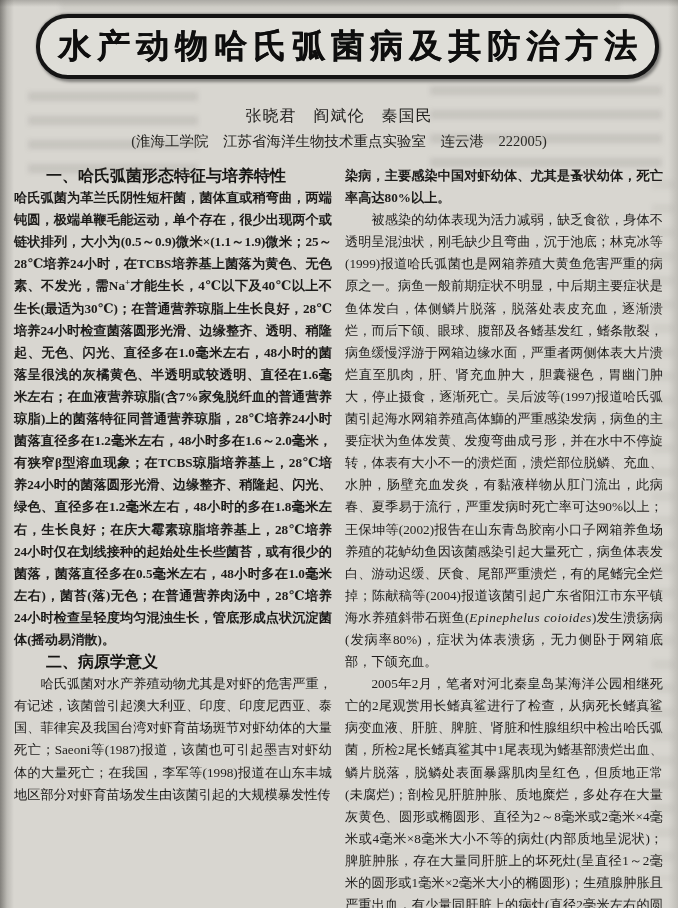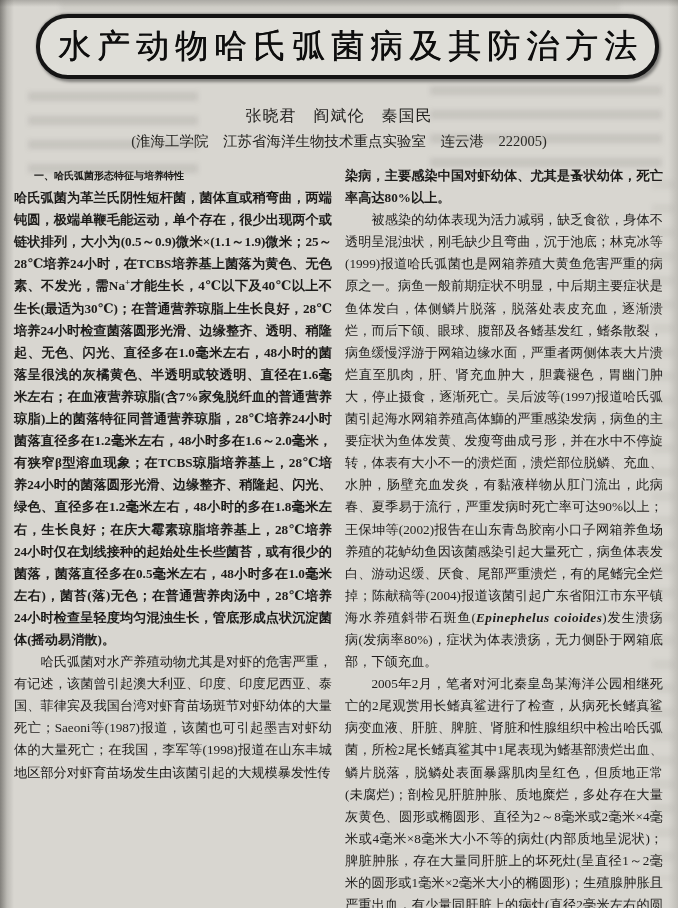--- a/index.html
+++ b/index.html
@@ -40,21 +40,21 @@
     border:4px solid #141414;
     border-radius:32px;
     background:#dfdeD8;
     display:flex;align-items:center;justify-content:center;
     box-shadow:2px 3px 3px rgba(25,25,25,.45), 0 -1px 2px rgba(25,25,25,.35);
   }
   .title-box h1{
     margin:0;
     font-family:"DejaVu Sans","Liberation Sans",sans-serif;
     font-size:33px;
-    font-weight:400;
+    font-weight:700;
     color:#0e0e0e;
     letter-spacing:6px;
     padding-left:6px;
     white-space:nowrap;
     text-shadow:.6px 0 #0e0e0e;
   }
   .authors{
     margin-top:27px;
     text-align:center;
     font-size:16px;
@@ -78,24 +78,24 @@
     font-size:13.2px;
     line-height:22.1px;
     color:#1d1c1a;
   }
   .para{text-indent:2em;}
   .para.no-indent{text-indent:0;font-weight:bold;}
   .heading{
     text-indent:2em;
     font-family:"DejaVu Sans","Liberation Sans",sans-serif;
     font-weight:700;
-    font-size:10px;
+    font-size:16px;
     color:#161513;
   }
-  .col i{font-style:italic;letter-spacing:.5px;font-weight:bold;}
+  .col i{font-style:italic;letter-spacing:.5px;}
   .col sup{font-size:68%;vertical-align:super;line-height:0;}
 </style>
 </head>
 <body>
 
 <div class="page">
 
   <div class="bleed b1"></div>
   <div class="bleed b2"></div>
   <div class="bleed b3"></div>
@@ -106,20 +106,21 @@
   </div>
 
   <div class="authors">张晓君　阎斌伦　秦国民</div>
 
   <div class="affiliation">(淮海工学院　江苏省海洋生物技术重点实验室　连云港　222005)</div>
 
   <div class="columns">
     <div class="col" id="col-left">
         <div class="heading">一、哈氏弧菌形态特征与培养特性</div>
         <div class="para no-indent">哈氏弧菌为革兰氏阴性短杆菌，菌体直或稍弯曲，两端钝圆，极端单鞭毛能运动，单个存在，很少出现两个或链状排列，大小为(0.5～0.9)微米×(1.1～1.9)微米；25～28℃培养24小时，在TCBS培养基上菌落为黄色、无色素、不发光，需Na<sup>+</sup>才能生长，4℃以下及40℃以上不生长(最适为30℃)；在普通营养琼脂上生长良好，28℃培养24小时检查菌落圆形光滑、边缘整齐、透明、稍隆起、无色、闪光、直径多在1.0毫米左右，48小时的菌落呈很浅的灰橘黄色、半透明或较透明、直径在1.6毫米左右；在血液营养琼脂(含7%家兔脱纤血的普通营养琼脂)上的菌落特征同普通营养琼脂，28℃培养24小时菌落直径多在1.2毫米左右，48小时多在1.6～2.0毫米，有狭窄β型溶血现象；在TCBS琼脂培养基上，28℃培养24小时的菌落圆形光滑、边缘整齐、稍隆起、闪光、绿色、直径多在1.2毫米左右，48小时的多在1.8毫米左右，生长良好；在庆大霉素琼脂培养基上，28℃培养24小时仅在划线接种的起始处生长些菌苔，或有很少的菌落，菌落直径多在0.5毫米左右，48小时多在1.0毫米左右)，菌苔(落)无色；在普通营养肉汤中，28℃培养24小时检查呈轻度均匀混浊生长，管底形成点状沉淀菌体(摇动易消散)。</div>
+        <div class="heading">二、病原学意义</div>
         <div class="para">哈氏弧菌对水产养殖动物尤其是对虾的危害严重，有记述，该菌曾引起澳大利亚、印度、印度尼西亚、泰国、菲律宾及我国台湾对虾育苗场斑节对虾幼体的大量死亡；Saeoni等(1987)报道，该菌也可引起墨吉对虾幼体的大量死亡；在我国，李军等(1998)报道在山东丰城地区部分对虾育苗场发生由该菌引起的大规模暴发性传</div>
       </div>
     <div class="col" id="col-right">
         <div class="para no-indent">染病，主要感染中国对虾幼体、尤其是蚤状幼体，死亡率高达80%以上。</div>
         <div class="para">被感染的幼体表现为活力减弱，缺乏食欲，身体不透明呈混浊状，刚毛缺少且弯曲，沉于池底；林克冰等(1999)报道哈氏弧菌也是网箱养殖大黄鱼危害严重的病原之一。病鱼一般前期症状不明显，中后期主要症状是鱼体发白，体侧鳞片脱落，脱落处表皮充血，逐渐溃烂，而后下颌、眼球、腹部及各鳍基发红，鳍条散裂，病鱼缓慢浮游于网箱边缘水面，严重者两侧体表大片溃烂直至肌肉，肝、肾充血肿大，胆囊褪色，胃幽门肿大，停止摄食，逐渐死亡。吴后波等(1997)报道哈氏弧菌引起海水网箱养殖高体鰤的严重感染发病，病鱼的主要症状为鱼体发黄、发瘦弯曲成弓形，并在水中不停旋转，体表有大小不一的溃烂面，溃烂部位脱鳞、充血、水肿，肠壁充血发炎，有黏液样物从肛门流出，此病春、夏季易于流行，严重发病时死亡率可达90%以上；王保坤等(2002)报告在山东青岛胶南小口子网箱养鱼场养殖的花鲈幼鱼因该菌感染引起大量死亡，病鱼体表发白、游动迟缓、厌食、尾部严重溃烂，有的尾鳍完全烂掉；陈献稿等(2004)报道该菌引起广东省阳江市东平镇海水养殖斜带石斑鱼(<i>Epinephelus coioides</i>)发生溃疡病(发病率80%)，症状为体表溃疡，无力侧卧于网箱底部，下颌充血。</div>
         <div class="para">2005年2月，笔者对河北秦皇岛某海洋公园相继死亡的2尾观赏用长鳍真鲨进行了检查，从病死长鳍真鲨病变血液、肝脏、脾脏、肾脏和性腺组织中检出哈氏弧菌，所检2尾长鳍真鲨其中1尾表现为鳍基部溃烂出血、鳞片脱落，脱鳞处表面暴露肌肉呈红色，但质地正常(未腐烂)；剖检见肝脏肿胀、质地糜烂，多处存在大量灰黄色、圆形或椭圆形、直径为2～8毫米或2毫米×4毫米或4毫米×8毫米大小不等的病灶(内部质地呈泥状)；脾脏肿胀，存在大量同肝脏上的坏死灶(呈直径1～2毫米的圆形或1毫米×2毫米大小的椭圆形)；生殖腺肿胀且严重出血，有少量同肝脏上的病灶(直径2毫米左右的圆形或2毫米×3毫米大小的椭圆形)；胸腔有血样积液(淡红色、较透明)，胃内无食物，小肠内黏膜出血呈鲜</div>
       </div>
   </div>
 
 </div>

